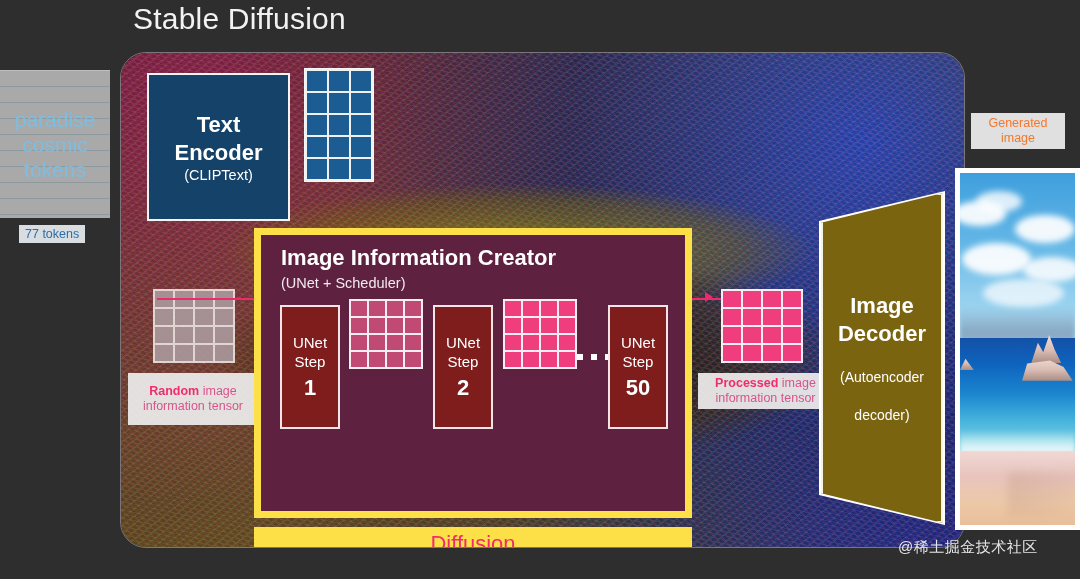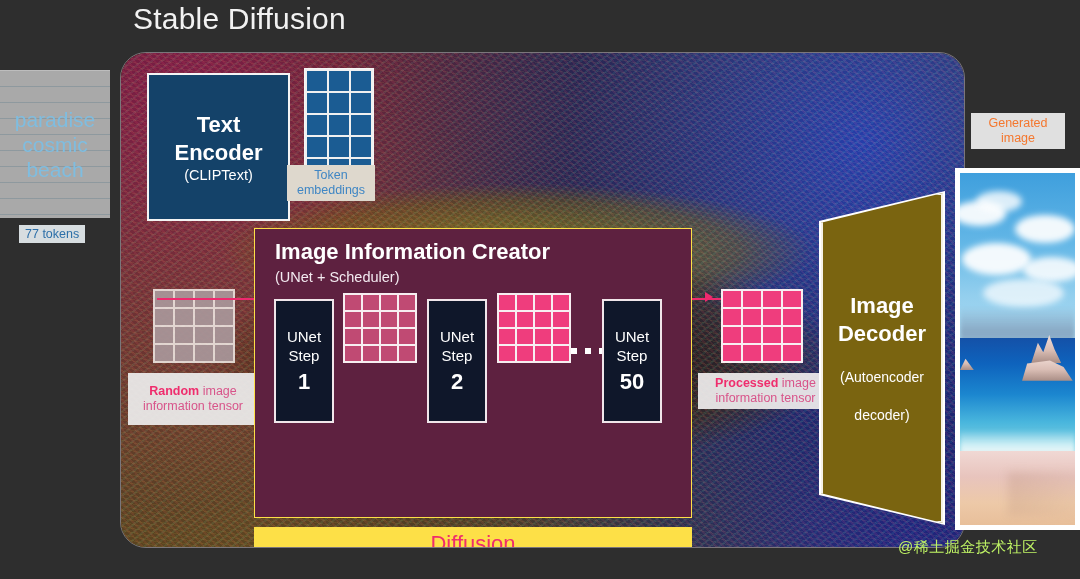--- a/index.html
+++ b/index.html
@@ -98,28 +98,28 @@
     position: absolute; left: 7px; top: 320px; width: 130px;
     background: rgba(238,238,238,.92); font-size: 12.5px; color: #ef2d6d;
     text-align: center; padding: 11px 2px; line-height: 15px;
   }
   .rand-label b { font-weight: 700; }
   .rand-label span { color: #d8548a; font-weight: 400; }
 
   
   .iic {
     position: absolute; left: 133px; top: 175px; width: 438px; height: 290px;
-    background: #5e2140; border: 1px solid #fde047;
+    background: #5e2140; border: 7px solid #fde047;
   }
   .iic-title { position: absolute; left: 20px; top: 10px; color: #fff; font-size: 22px; font-weight: 700; }
   .iic-sub   { position: absolute; left: 20px; top: 40px; color: #f3eaf0; font-size: 14.5px; }
 
   .unet {
     position: absolute; top: 70px; width: 60px; height: 124px;
-    background: #0f172a; border: 2px solid #f0e6ea;
+    background: #7f1d1d; border: 2px solid #f0e6ea;
     display: flex; flex-direction: column; justify-content: center; align-items: center;
     color: #fff; text-align: center;
   }
   .unet .u1 { font-size: 15px; line-height: 19px; }
   .unet .u2 { font-size: 22px; font-weight: 700; margin-top: 4px; }
   .unet.s1 { left: 19px; }
   .unet.s2 { left: 172px; }
   .unet.s3 { left: 347px; }
 
   .lat {
@@ -231,34 +231,34 @@
   }
   .sand::after {
     content: ""; position: absolute; left: 42%; top: 28%; width: 70%; height: 60%;
     background: linear-gradient(120deg, rgba(190,150,130,.35), rgba(190,150,130,0));
     filter: blur(4px);
   }
 
   
   .watermark {
     position: absolute; left: 898px; top: 538px;
-    color: #bef264; font-size: 15px; letter-spacing: .5px;
+    color: #e5e5e5; font-size: 15px; letter-spacing: .5px;
   }
 </style>
 </head>
 <body>
 
 <div id="root">
 
   <div class="title">Stable Diffusion</div>
 
   <div class="prompt-box">
     <div class="prompt-line">paradise</div>
     <div class="prompt-line">cosmic</div>
-    <div class="prompt-line">beach</div>
+    <div class="prompt-line">tokens</div>
   </div>
   <div class="tokens-badge">77 tokens</div>
 
   <div class="stage">
     <div class="bg"></div>
 
     <div class="text-encoder">
       <div class="te-l1">Text</div>
       <div class="te-l1">Encoder</div>
       <div class="te-l2">(CLIPText)</div>
@@ -273,24 +273,20 @@
         <i></i>
       <i></i>
         <i></i>
         <i></i>
       <i></i>
         <i></i>
         <i></i>
       <i></i>
         <i></i>
         <i></i>
-    </div>
-    <div class="tok-label">
-      <span>Token</span><br>
-      <span>embeddings</span>
     </div>
 
     <div class="rand-grid">
       <i></i>
         <i></i>
         <i></i>
         <i></i>
       <i></i>
         <i></i>
         <i></i>

